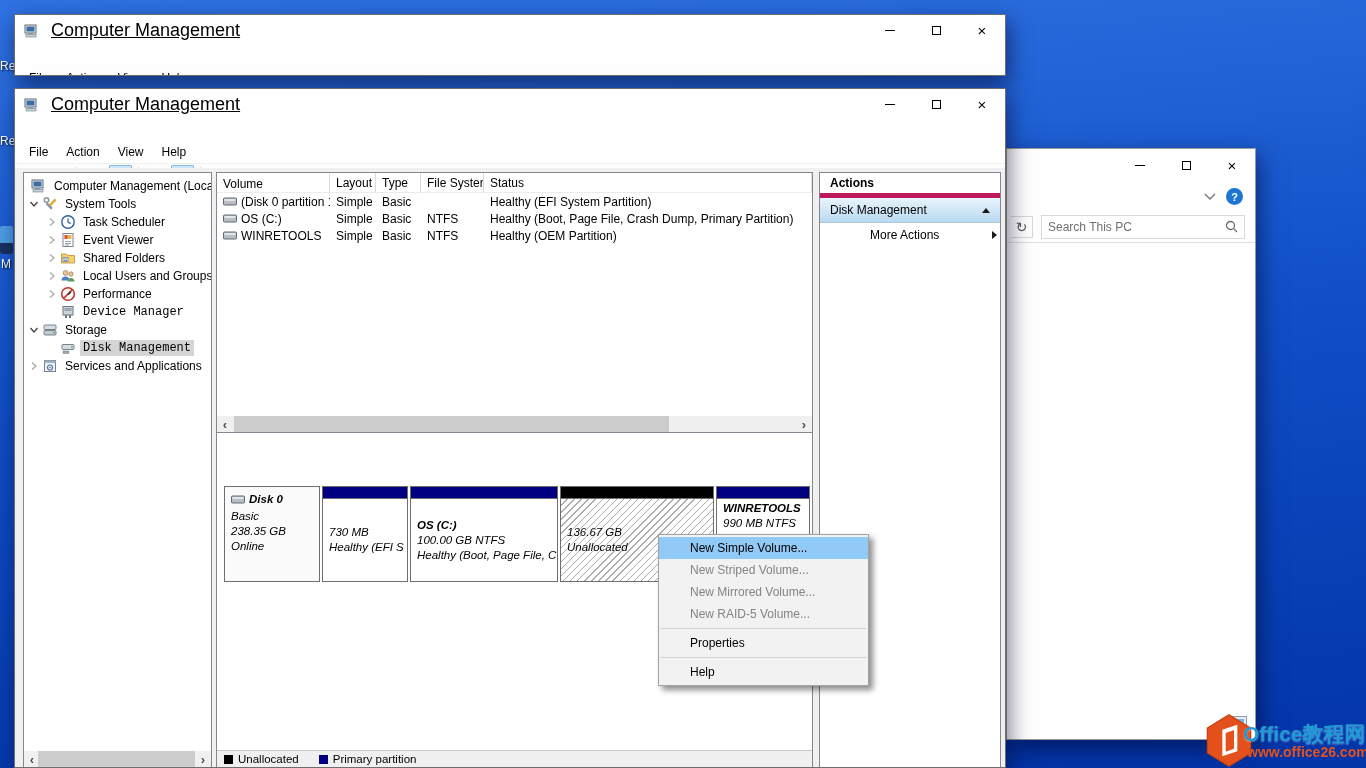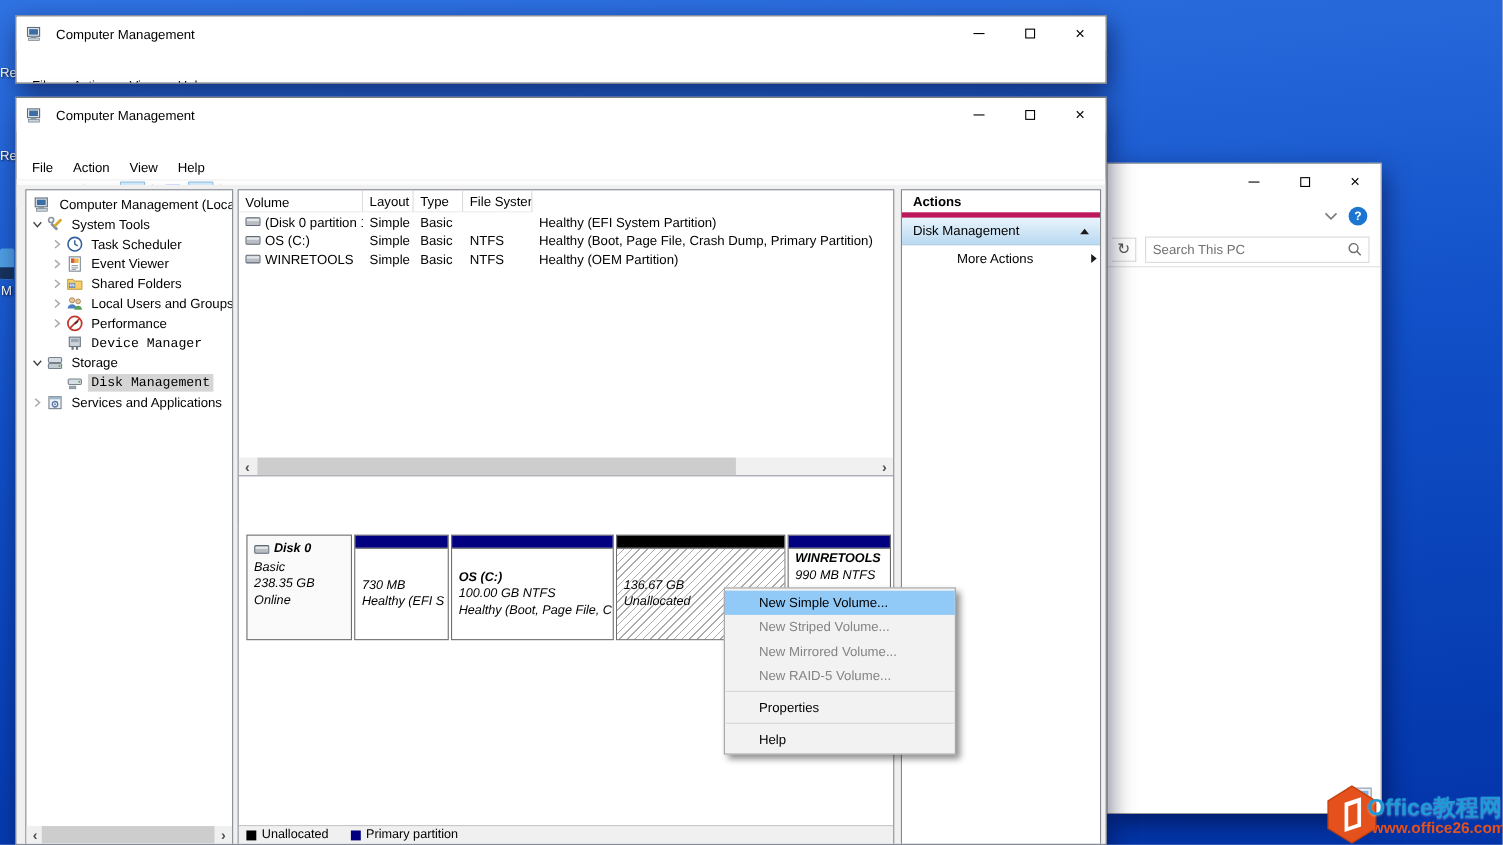--- a/index.html
+++ b/index.html
@@ -12,21 +12,21 @@
   }
 
   
   .frag { position:absolute; color:#fff; font-size:12px; text-shadow:1px 1px 2px rgba(0,0,0,.85); width:15px; overflow:hidden; white-space:nowrap; }
   .m-icon-frag { position:absolute; left:0; top:226px; width:13px; height:28px; background:#4f9fe6; border-radius:2px; overflow:hidden; }
   .m-icon-frag::after { content:""; position:absolute; left:0; bottom:0; width:13px; height:11px; background:#16335f; }
 
   
   .win { position:absolute; background:#fff; border:1px solid #6e6e6e; box-shadow:3px 8px 22px rgba(0,0,35,.55); overflow:hidden; }
   .titlebar { height:31px; display:flex; align-items:center; padding-left:9px; gap:7px; background:#fff; }
-  .title-text { font-size:12px; white-space:nowrap; }
+  .title-text { font-size:18px; white-space:nowrap;text-decoration:underline; }
   .caption-btns { margin-left:auto; display:flex; height:100%; }
   .cbtn { width:46px; height:100%; display:flex; align-items:center; justify-content:center; }
   .glyph-min { width:10px; height:1px; background:#000; display:block; }
   .glyph-max { width:9px; height:9px; border:1px solid #000; display:block; }
   .glyph-close { font-size:15px; line-height:1; color:#000; }
   .menubar { height:22px; display:flex; align-items:center; padding-left:5px;margin-top:21px; }
   .menu-item { padding:3px 9px; font-size:12px; }
   .toolbar { height:25px; display:flex; align-items:center; padding-left:6px; gap:3px; background:#fdfdfd; border-bottom:1px solid #e4e4e4; border-top:1px solid #f0f0f0; }
   .tbtn { width:23px; height:21px; display:flex; align-items:center; justify-content:center; flex:none; }
   .tbtn.boxed { background:#cfe6f8; border:1px solid #8abbe0; border-radius:1px; }
@@ -504,20 +504,21 @@
       </div>
     </div>
 
     <div class="pane" style="left:201px;top:4px;width:597px;height:596px">
       <div class="vol-section">
         <div class="vh">
           <div class="c1">Volume</div>
           <div class="c2">Layout</div>
           <div class="c3">Type</div>
           <div class="c4">File System</div>
+          <div class="c5">Status</div>
         </div>
         <div class="vrow">
           <div class="c1">
               <svg class="vico" viewBox="0 0 14 9">
                 <rect x="0.5" y="1" width="13" height="7" rx="1" fill="#b8bec4" stroke="#5f6a74"></rect>
                 <rect x="1.5" y="2" width="11" height="2" fill="#e4e8eb"></rect>
               </svg>
               <span>(Disk 0 partition 1)</span>
             </div>
           <div class="c2">Simple</div>

